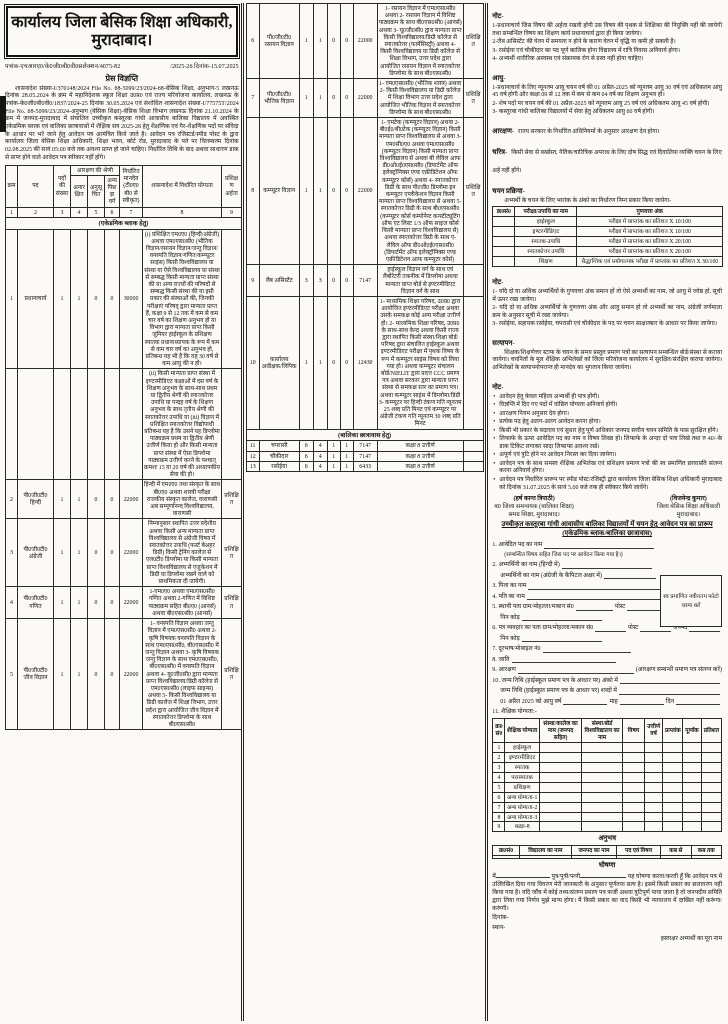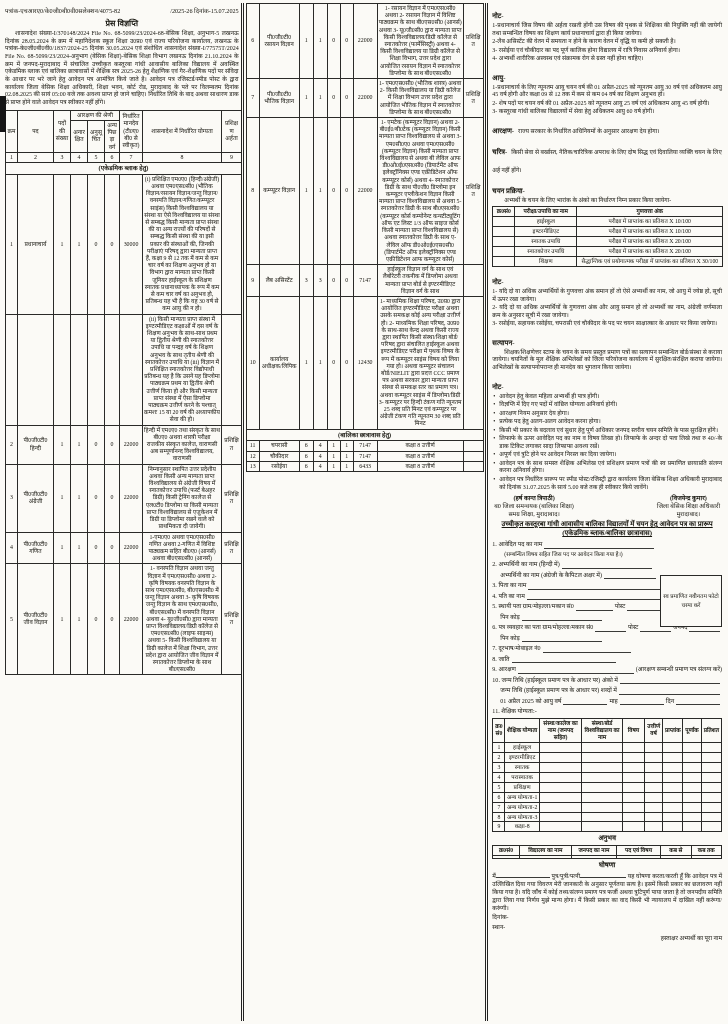--- a/index.html
+++ b/index.html
@@ -53,20 +53,21 @@
   .sig-foot{text-align:right;font-size:6px;margin-top:4px;}
   .dl{font-size:6px;margin-top:2px;}
 </style>
 </head>
 <body>
 
 <div class="page">
   <div class="scan-bar"></div>
 
   <div class="col left">
+    <div class="title-box">कार्यालय जिला बेसिक शिक्षा अधिकारी, मुरादाबाद।</div>
     <div class="ref-line">
       <span>पत्रांक-एचआरए0/के0जी0बी0वी0सलेक्शन/4075-82</span>
       <span>/2025-26 दिनांक-15.07.2025</span>
     </div>
     <div class="press-head">प्रेस विज्ञप्ति</div>
     <div class="intro">शासनादेश संख्या-I/370148/2024 File No. 68-5099/23/2024-68-बेसिक शिक्षा, अनुभाग-5 लखनऊ दिनांक 28.05.2024 के क्रम में महानिदेशक स्कूल शिक्षा उ0प्र0 एवं राज्य परियोजना कार्यालय, लखनऊ के पत्रांक-के0जी0बी0वी0/1837/2024-25 दिनांक 30.05.2024 एवं संशोधित शासनादेश संख्या-I/77575T/2024 File No. 68-5099/23/2024-अनुभाग (बेसिक शिक्षा)-बेसिक शिक्षा विभाग लखनऊ दिनांक 21.10.2024 के क्रम में जनपद-मुरादाबाद में संचालित उच्चीकृत कस्तूरबा गांधी आवासीय बालिका विद्यालय में अवस्थित एकेडमिक ब्लाक एवं बालिका छात्रावासों में शैक्षिक सत्र 2025-26 हेतु शैक्षणिक एवं गैर-शैक्षणिक पदों पर संविदा के आधार पर भरे जाने हेतु आवेदन पत्र आमंत्रित किये जाते है। आवेदन पत्र रजिस्टर्ड/स्पीड पोस्ट के द्वारा कार्यालय जिला बेसिक शिक्षा अधिकारी, शिक्षा भवन, कोर्ट रोड, मुरादाबाद के पते पर विलम्बतम दिनांक 02.08.2025 की सायं 05:00 बजे तक अवश्य प्राप्त हो जाने चाहिए। निर्धारित तिथि के बाद अथवा साधारण डाक से प्राप्त होने वाले आवेदन पत्र स्वीकार नहीं होंगे।</div>
 
     <table class="vtab">
       <colgroup>
           <col style="width:12px">

